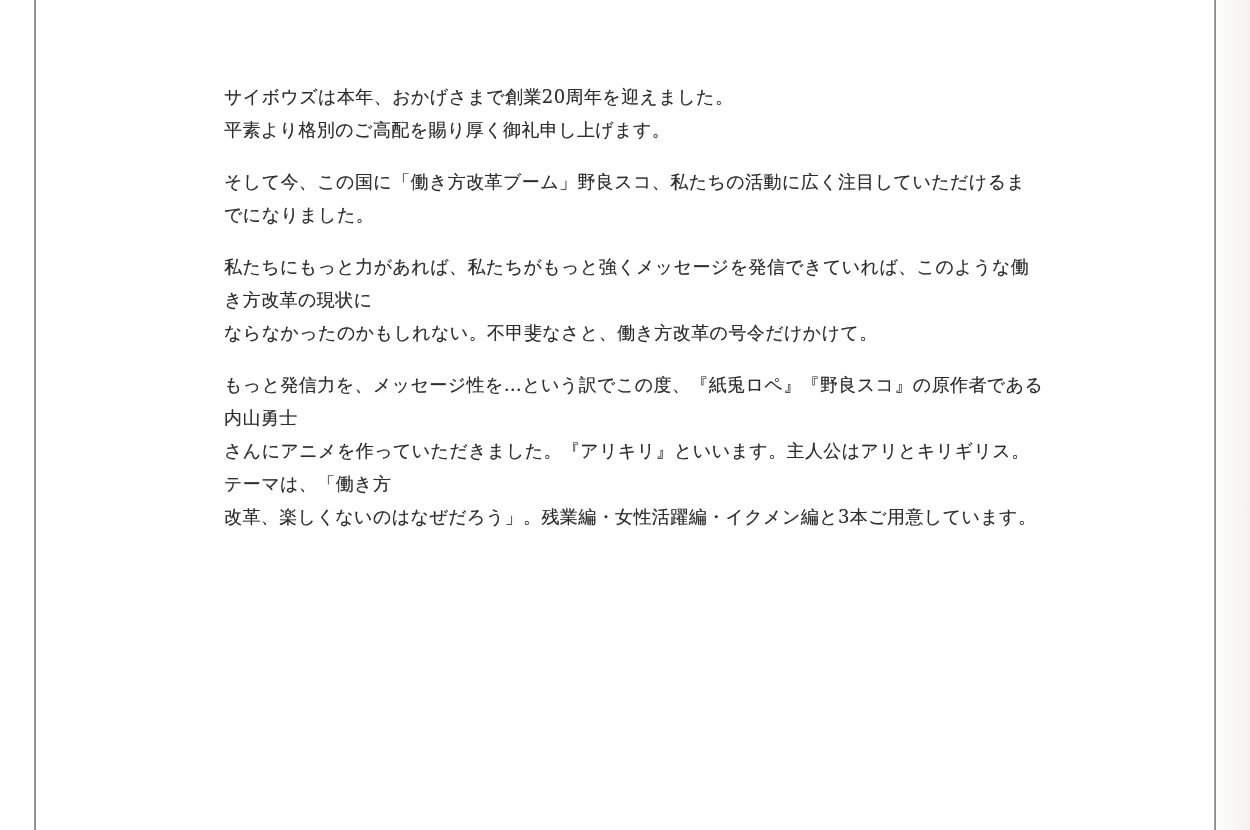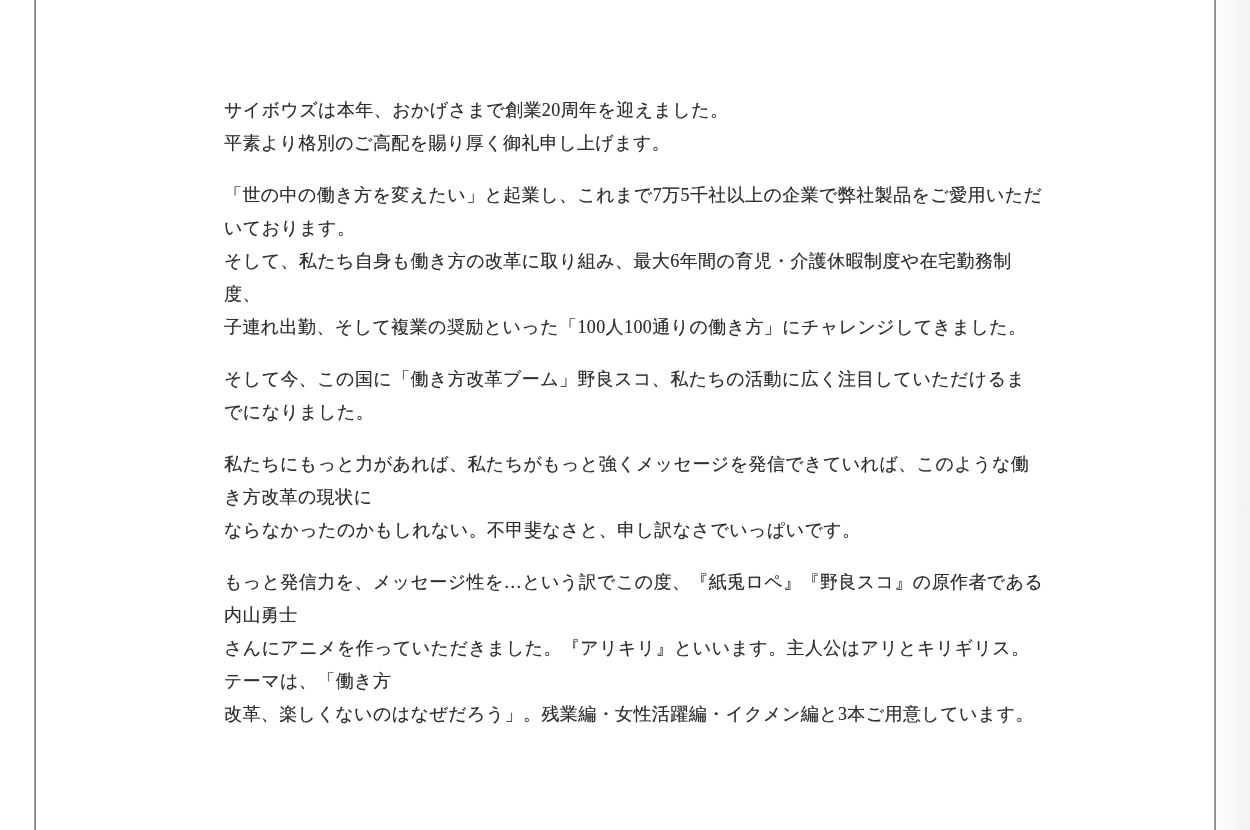--- a/index.html
+++ b/index.html
@@ -38,40 +38,36 @@
     position: absolute;
     left: 224px;
     top: 80px;
     width: 820px;
     color: #2e2e2e;
     font-size: 18px;
     line-height: 33px;
     letter-spacing: 0.4px;
   }
   .letter p {
-    margin: 14px 0 19px 0;
+    margin: 0 0 19px 0;
     white-space: pre-line;
     
     text-shadow: 0 0 0.7px rgba(46, 46, 46, 0.5);
-    font-family: Liberation Serif, serif;
   }
 </style>
 </head>
 <body>
 
 <div class="page-rule left"></div>
 <div class="edge-shade"></div>
 <div class="page-rule right"></div>
 
 <div class="letter">
   <p>サイボウズは本年、おかげさまで創業20周年を迎えました。
 平素より格別のご高配を賜り厚く御礼申し上げます。</p>
-  <p>「世の中の働き方を変えたい」と起業し、これまで7万5千社以上の企業で弊社製品をご愛用いただいております。
-そして、私たち自身も働き方の改革に取り組み、最大6年間の育児・介護休暇制度や在宅勤務制度、
-子連れ出勤、そして複業の奨励といった「100人100通りの働き方」にチャレンジしてきました。</p>
   <p>そして今、この国に「働き方改革ブーム」野良スコ、私たちの活動に広く注目していただけるまでになりました。</p>
   <p>私たちにもっと力があれば、私たちがもっと強くメッセージを発信できていれば、このような働き方改革の現状に
-ならなかったのかもしれない。不甲斐なさと、申し訳なさでいっぱいです。</p>
+ならなかったのかもしれない。不甲斐なさと、働き方改革の号令だけかけて。</p>
   <p>もっと発信力を、メッセージ性を…という訳でこの度、『紙兎ロペ』『野良スコ』の原作者である内山勇士
 さんにアニメを作っていただきました。『アリキリ』といいます。主人公はアリとキリギリス。テーマは、「働き方
 改革、楽しくないのはなぜだろう」。残業編・女性活躍編・イクメン編と3本ご用意しています。</p>
 
 </div>
 
 </body></html>

